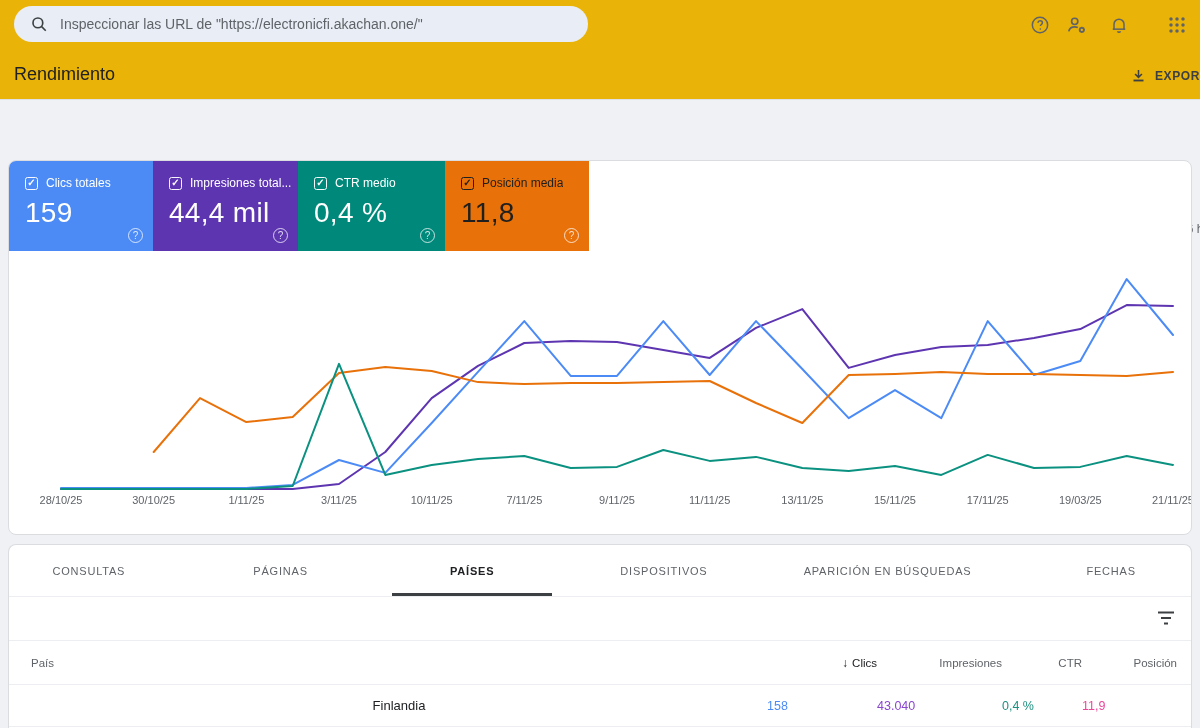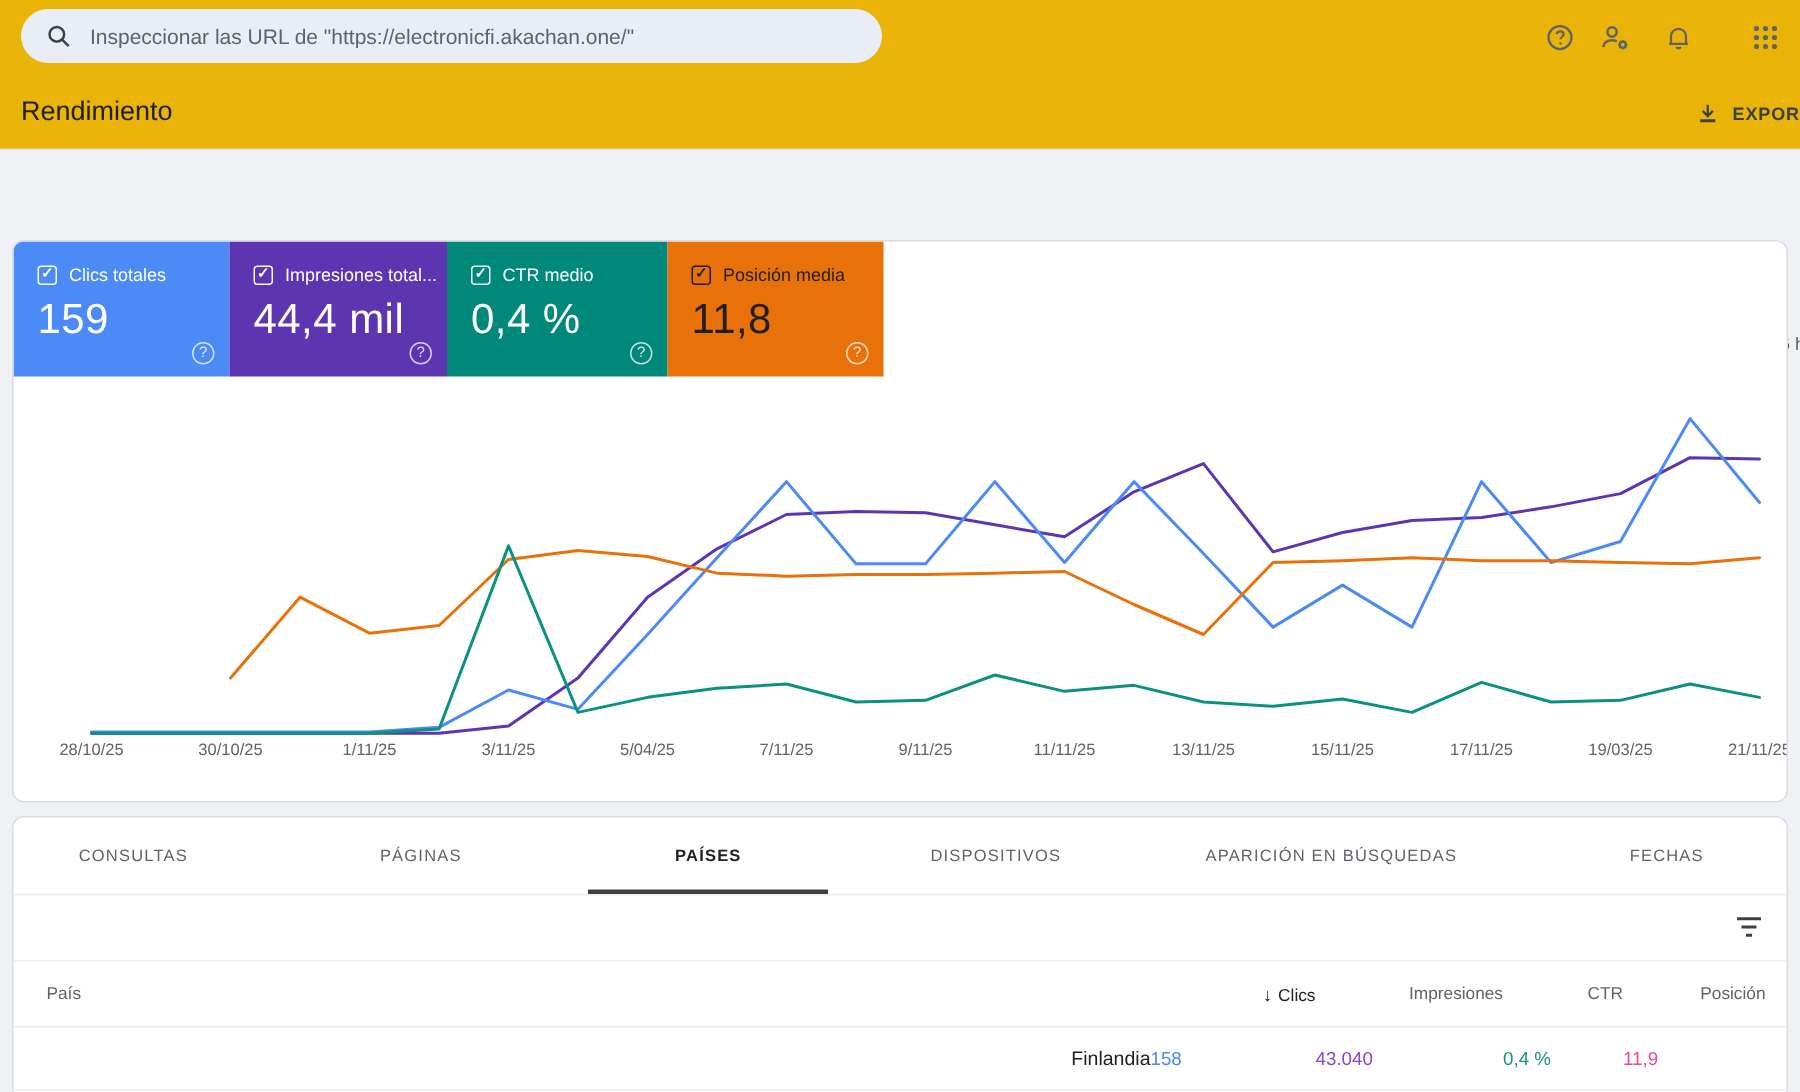--- a/index.html
+++ b/index.html
@@ -58,21 +58,21 @@
   .filterline { height:44px; border-bottom:1px solid #eceef1; position:relative; }
   .filter-icon { position:absolute; right:16px; top:13px; cursor:pointer; }
   .thead, .trow { display:grid; grid-template-columns:1fr 110px 125px 80px 95px; align-items:center; padding:0 14px 0 22px; }
   .thead { height:44px; border-bottom:1px solid #eceef1; }
   .thead .hc { font-size:11.5px; color:#5f6368; text-align:right; white-space:nowrap; }
   .thead .hc.name { text-align:left; }
   .thead .hc.sorted { color:#202124; font-weight:400; }
   .thead .sort-arrow { font-size:12px; margin-right:4px; }
   .trow { height:42px; border-bottom:1px solid #eceef1; cursor:pointer; }
   .trow .c { font-size:12.5px; text-align:left; }
-  .trow .c.name { text-align:right; color:#202124; font-size:13px; }
+  .trow .c.name { text-align:center; color:#202124; font-size:13px; }
 </style>
 </head>
 <body>
 
 <div class="top-white">
   <div class="search-pill">
     <svg width="18" height="18" viewBox="0 0 24 24" fill="none" stroke="#3c4043" stroke-width="2.2">
         <circle cx="10.5" cy="10.5" r="6.5"></circle>
         <line x1="15.5" y1="15.5" x2="21" y2="21"></line>
       </svg>
@@ -201,21 +201,21 @@
       <polyline points="52.0,235.9 98.3,235.9 144.7,235.9 191.0,235.9 237.3,235.9 283.7,235.9 330.0,231.0 376.3,199.0 422.7,145.1 469.0,112.9 515.3,90.0 561.7,88.0 608.0,88.9 654.3,96.9 700.7,104.9 747.0,74.9 793.3,56.1 839.7,114.9 886.0,102.0 932.3,94.0 978.7,92.0 1025.0,84.9 1071.3,76.1 1117.7,52.1 1164.0,53.0" fill="none" stroke="#5e35b1" stroke-width="2" stroke-linejoin="round" stroke-linecap="round"></polyline>
       <polyline points="52.0,235.0 98.3,235.0 144.7,235.0 191.0,235.0 237.3,235.0 283.7,231.9 330.0,207.0 376.3,219.9 422.7,170.0 469.0,118.9 515.3,68.1 561.7,122.9 608.0,122.9 654.3,68.1 700.7,122.0 747.0,68.1 793.3,116.0 839.7,165.1 886.0,137.1 932.3,165.1 978.7,68.1 1025.0,122.0 1071.3,108.0 1117.7,26.1 1164.0,82.0" fill="none" stroke="#4c8bf5" stroke-width="2" stroke-linejoin="round" stroke-linecap="round"></polyline>
       <polyline points="144.7,199.0 191.0,145.1 237.3,169.1 283.7,164.0 330.0,120.0 376.3,114.0 422.7,118.0 469.0,129.1 515.3,131.1 561.7,130.0 608.0,130.0 654.3,129.1 700.7,128.0 747.0,150.0 793.3,170.0 839.7,122.0 886.0,120.9 932.3,118.9 978.7,120.9 1025.0,120.9 1071.3,122.0 1117.7,122.9 1164.0,118.9" fill="none" stroke="#e8710a" stroke-width="2" stroke-linejoin="round" stroke-linecap="round"></polyline>
       <polyline points="52.0,235.9 98.3,235.9 144.7,235.9 191.0,235.9 237.3,235.9 283.7,233.0 330.0,110.9 376.3,221.9 422.7,211.9 469.0,205.9 515.3,203.0 561.7,215.0 608.0,213.9 654.3,197.0 700.7,207.9 747.0,203.9 793.3,215.0 839.7,217.9 886.0,213.0 932.3,221.9 978.7,201.9 1025.0,215.0 1071.3,213.9 1117.7,203.0 1164.0,211.9" fill="none" stroke="#0b9180" stroke-width="2" stroke-linejoin="round" stroke-linecap="round"></polyline>
     </svg>
   <div class="ticks" id="ticks">
       <span class="tick" style="left: 52px;">28/10/25</span>
       <span class="tick" style="left: 144.666px;">30/10/25</span>
       <span class="tick" style="left: 237.332px;">1/11/25</span>
       <span class="tick" style="left: 329.998px;">3/11/25</span>
-      <span class="tick" style="left: 422.664px;">5/04/25</span>
+      <span class="tick" style="left: 422.664px;">10/11/25</span>
       <span class="tick" style="left: 515.33px;">7/11/25</span>
       <span class="tick" style="left: 607.996px;">9/11/25</span>
       <span class="tick" style="left: 700.662px;">11/11/25</span>
       <span class="tick" style="left: 793.328px;">13/11/25</span>
       <span class="tick" style="left: 885.994px;">15/11/25</span>
       <span class="tick" style="left: 978.66px;">17/11/25</span>
       <span class="tick" style="left: 1071.33px;">19/03/25</span>
       <span class="tick" style="left: 1163.99px;">21/11/25</span>
     </div>
 </div>

